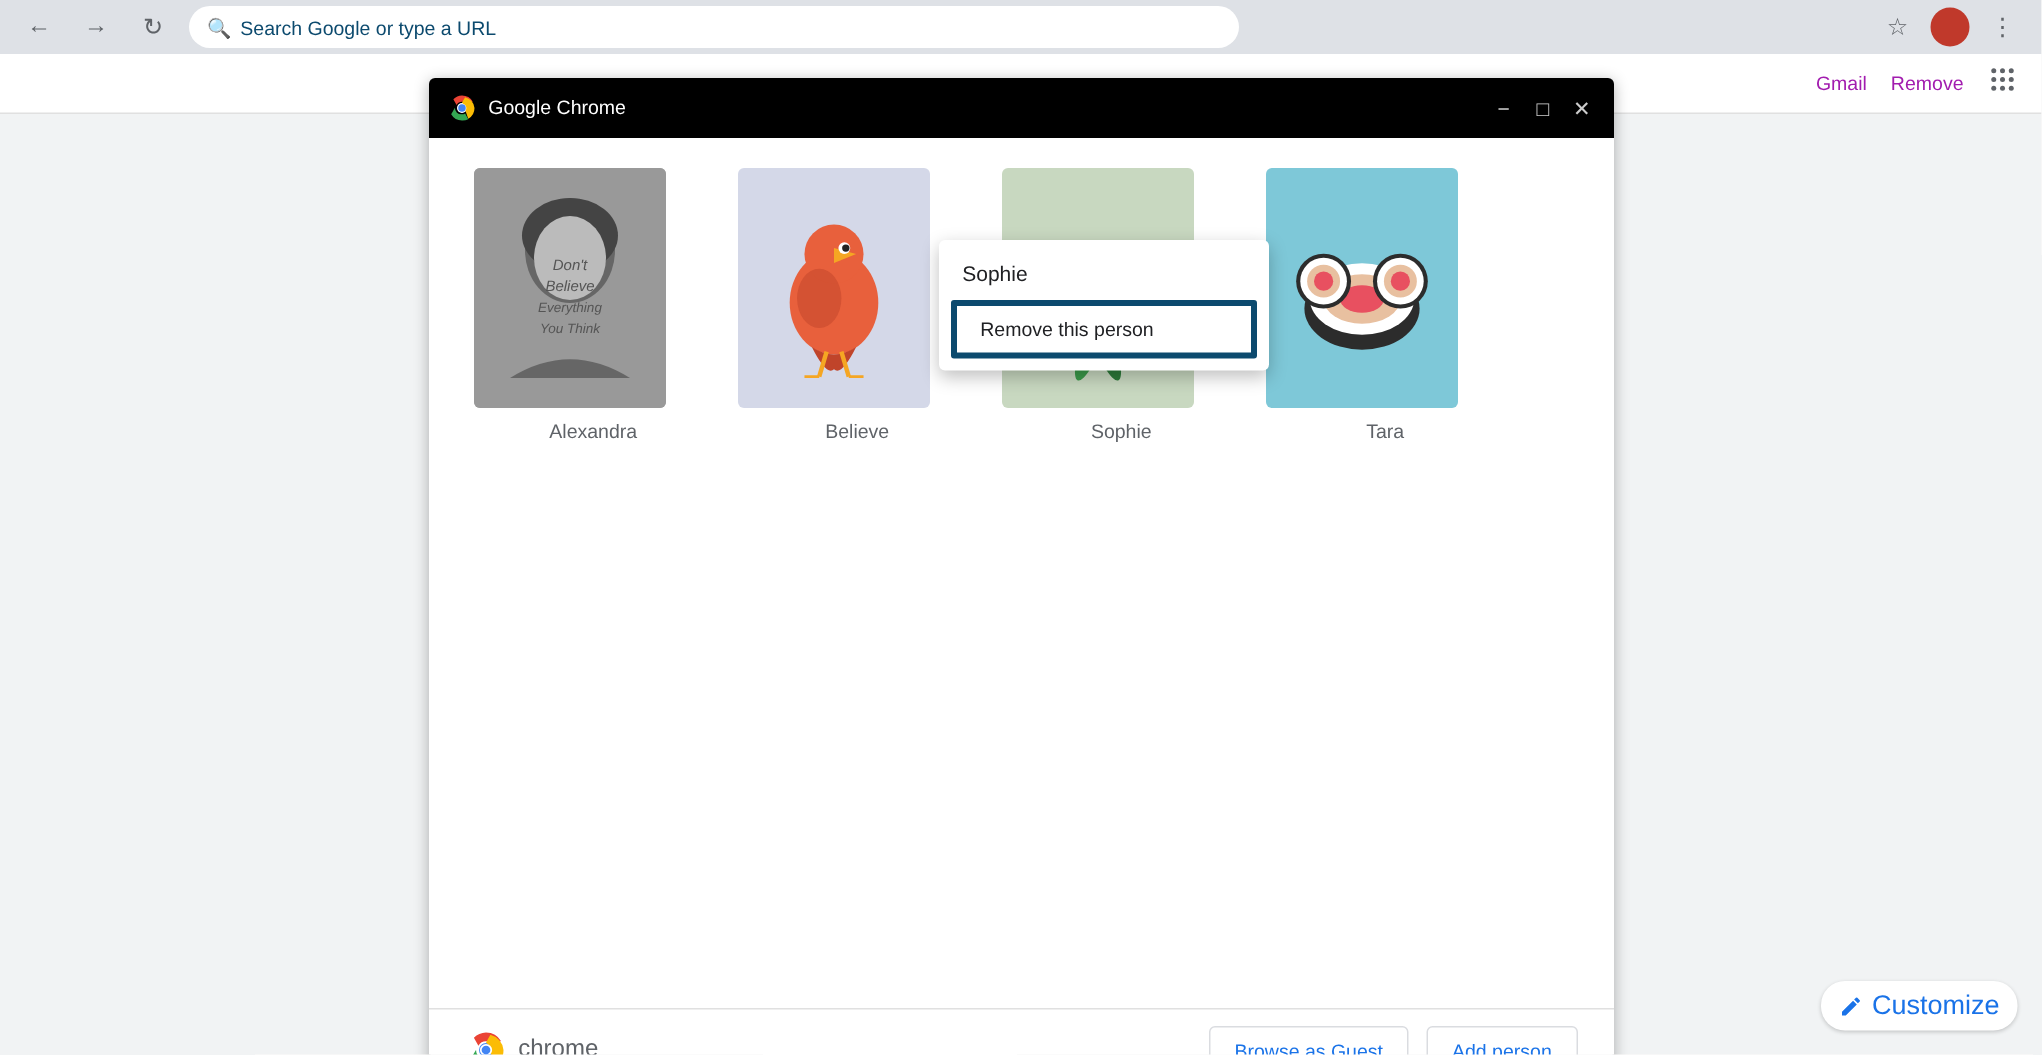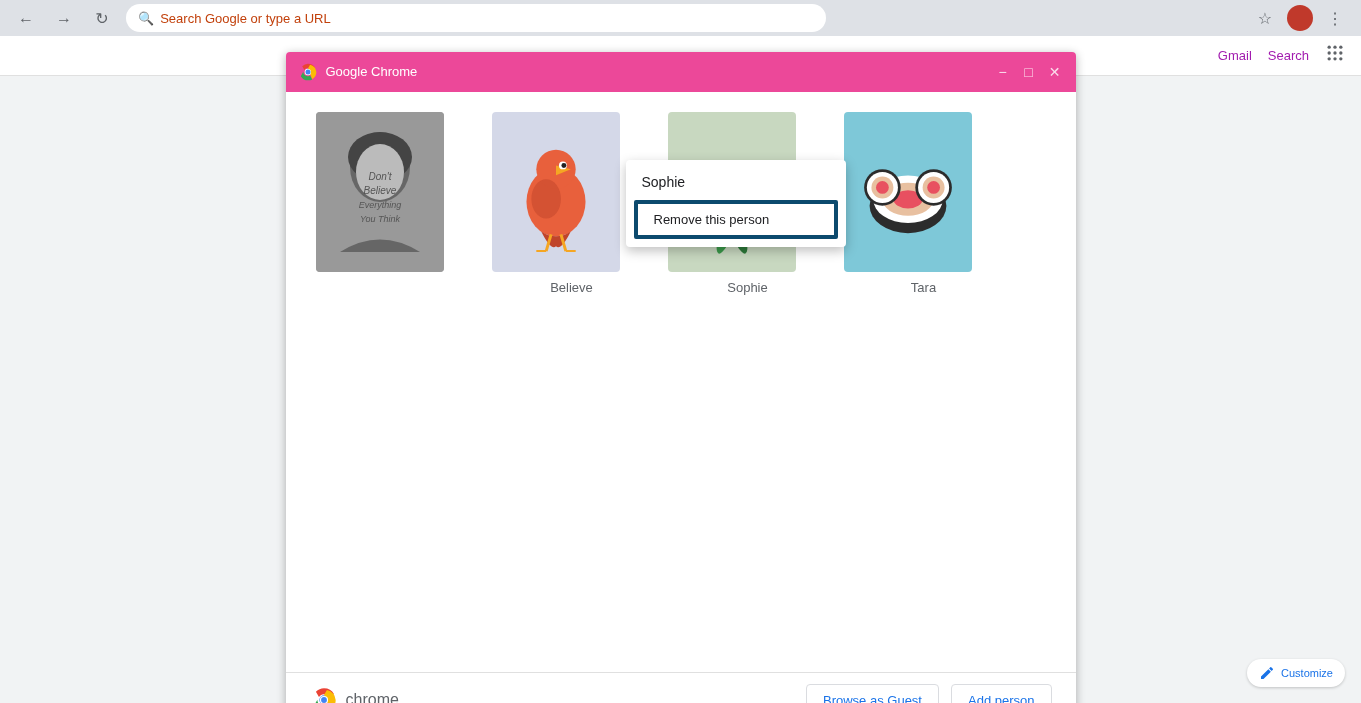--- a/index.html
+++ b/index.html
@@ -95,21 +95,21 @@
     
     .chrome-dialog {
       width: 790px;
       background: white;
       border-radius: 4px;
       box-shadow: 0 2px 10px rgba(0,0,0,0.3);
       position: relative;
     }
     .dialog-titlebar {
       height: 40px;
-      background: #ec4899;
+      background: #000000;
       border-radius: 4px 4px 0 0;
       display: flex;
       align-items: center;
       padding: 4px 12px;
       gap: 8px;
     }
     .chrome-logo-small {
       width: 20px; height: 20px;
     }
     .dialog-title {
@@ -262,51 +262,51 @@
     }
 
     
     .customize-btn {
       position: absolute;
       bottom: 16px;
       right: 16px;
       display: flex;
       align-items: center;
       gap: 6px;
-      font-size: 11px;
+      font-size: 18px;
       color: #1a73e8;
       cursor: pointer;
       background: white;
       border: none;
       padding: 6px 12px;
       border-radius: 16px;
       box-shadow: 0 1px 3px rgba(0,0,0,0.2);
     }
   </style>
 </head>
 <body>
 
 <div class="browser-bar">
   <button class="nav-btn">←</button>
   <button class="nav-btn">→</button>
   <button class="nav-btn">↻</button>
   <div class="address-bar">
     <span class="search-icon-bar">🔍</span>
-    <span style="font-size:13px;color:#c2410c;">Search Google or type a URL</span>
+    <span style="font-size:13px;color:#0c4a6e;">Search Google or type a URL</span>
   </div>
   <div class="browser-right">
     <button class="browser-action-btn">☆</button>
     <div class="profile-avatar"></div>
     <button class="browser-action-btn">⋮</button>
   </div>
 </div>
 
 <div class="top-info-bar">
   <a class="top-link">Gmail</a>
-  <a class="top-link">Search</a>
+  <a class="top-link">Remove</a>
   <span class="apps-icon">
     <svg width="20" height="20" viewBox="0 0 24 24" fill="#5f6368">
       <circle cx="5" cy="5" r="2"></circle>
         <circle cx="12" cy="5" r="2"></circle>
         <circle cx="19" cy="5" r="2"></circle>
       <circle cx="5" cy="12" r="2"></circle>
         <circle cx="12" cy="12" r="2"></circle>
         <circle cx="19" cy="12" r="2"></circle>
       <circle cx="5" cy="19" r="2"></circle>
         <circle cx="12" cy="19" r="2"></circle>
@@ -352,20 +352,21 @@
 
                 <text x="80" y="68" text-anchor="middle" font-size="10" fill="#555" font-style="italic">Don't</text>
                 <text x="80" y="82" text-anchor="middle" font-size="10" fill="#555" font-style="italic">Believe</text>
                 <text x="80" y="96" text-anchor="middle" font-size="9" fill="#555" font-style="italic">Everything</text>
                 <text x="80" y="110" text-anchor="middle" font-size="9" fill="#555" font-style="italic">You Think</text>
 
                 <path d="M40 140 Q80 115 120 140" fill="#666"></path>
               </svg>
             </div>
           </div>
+          <div class="profile-name-label">Alexandra</div>
         </div>
 
         <div class="profile-card">
           <div class="profile-img-container">
             <div class="benjamin-bg">
               <svg width="130" height="130" viewBox="0 0 130 130">
 
                 <ellipse cx="65" cy="75" rx="30" ry="35" fill="#e8603c"></ellipse>
 
                 <circle cx="65" cy="42" r="20" fill="#e8603c"></circle>

